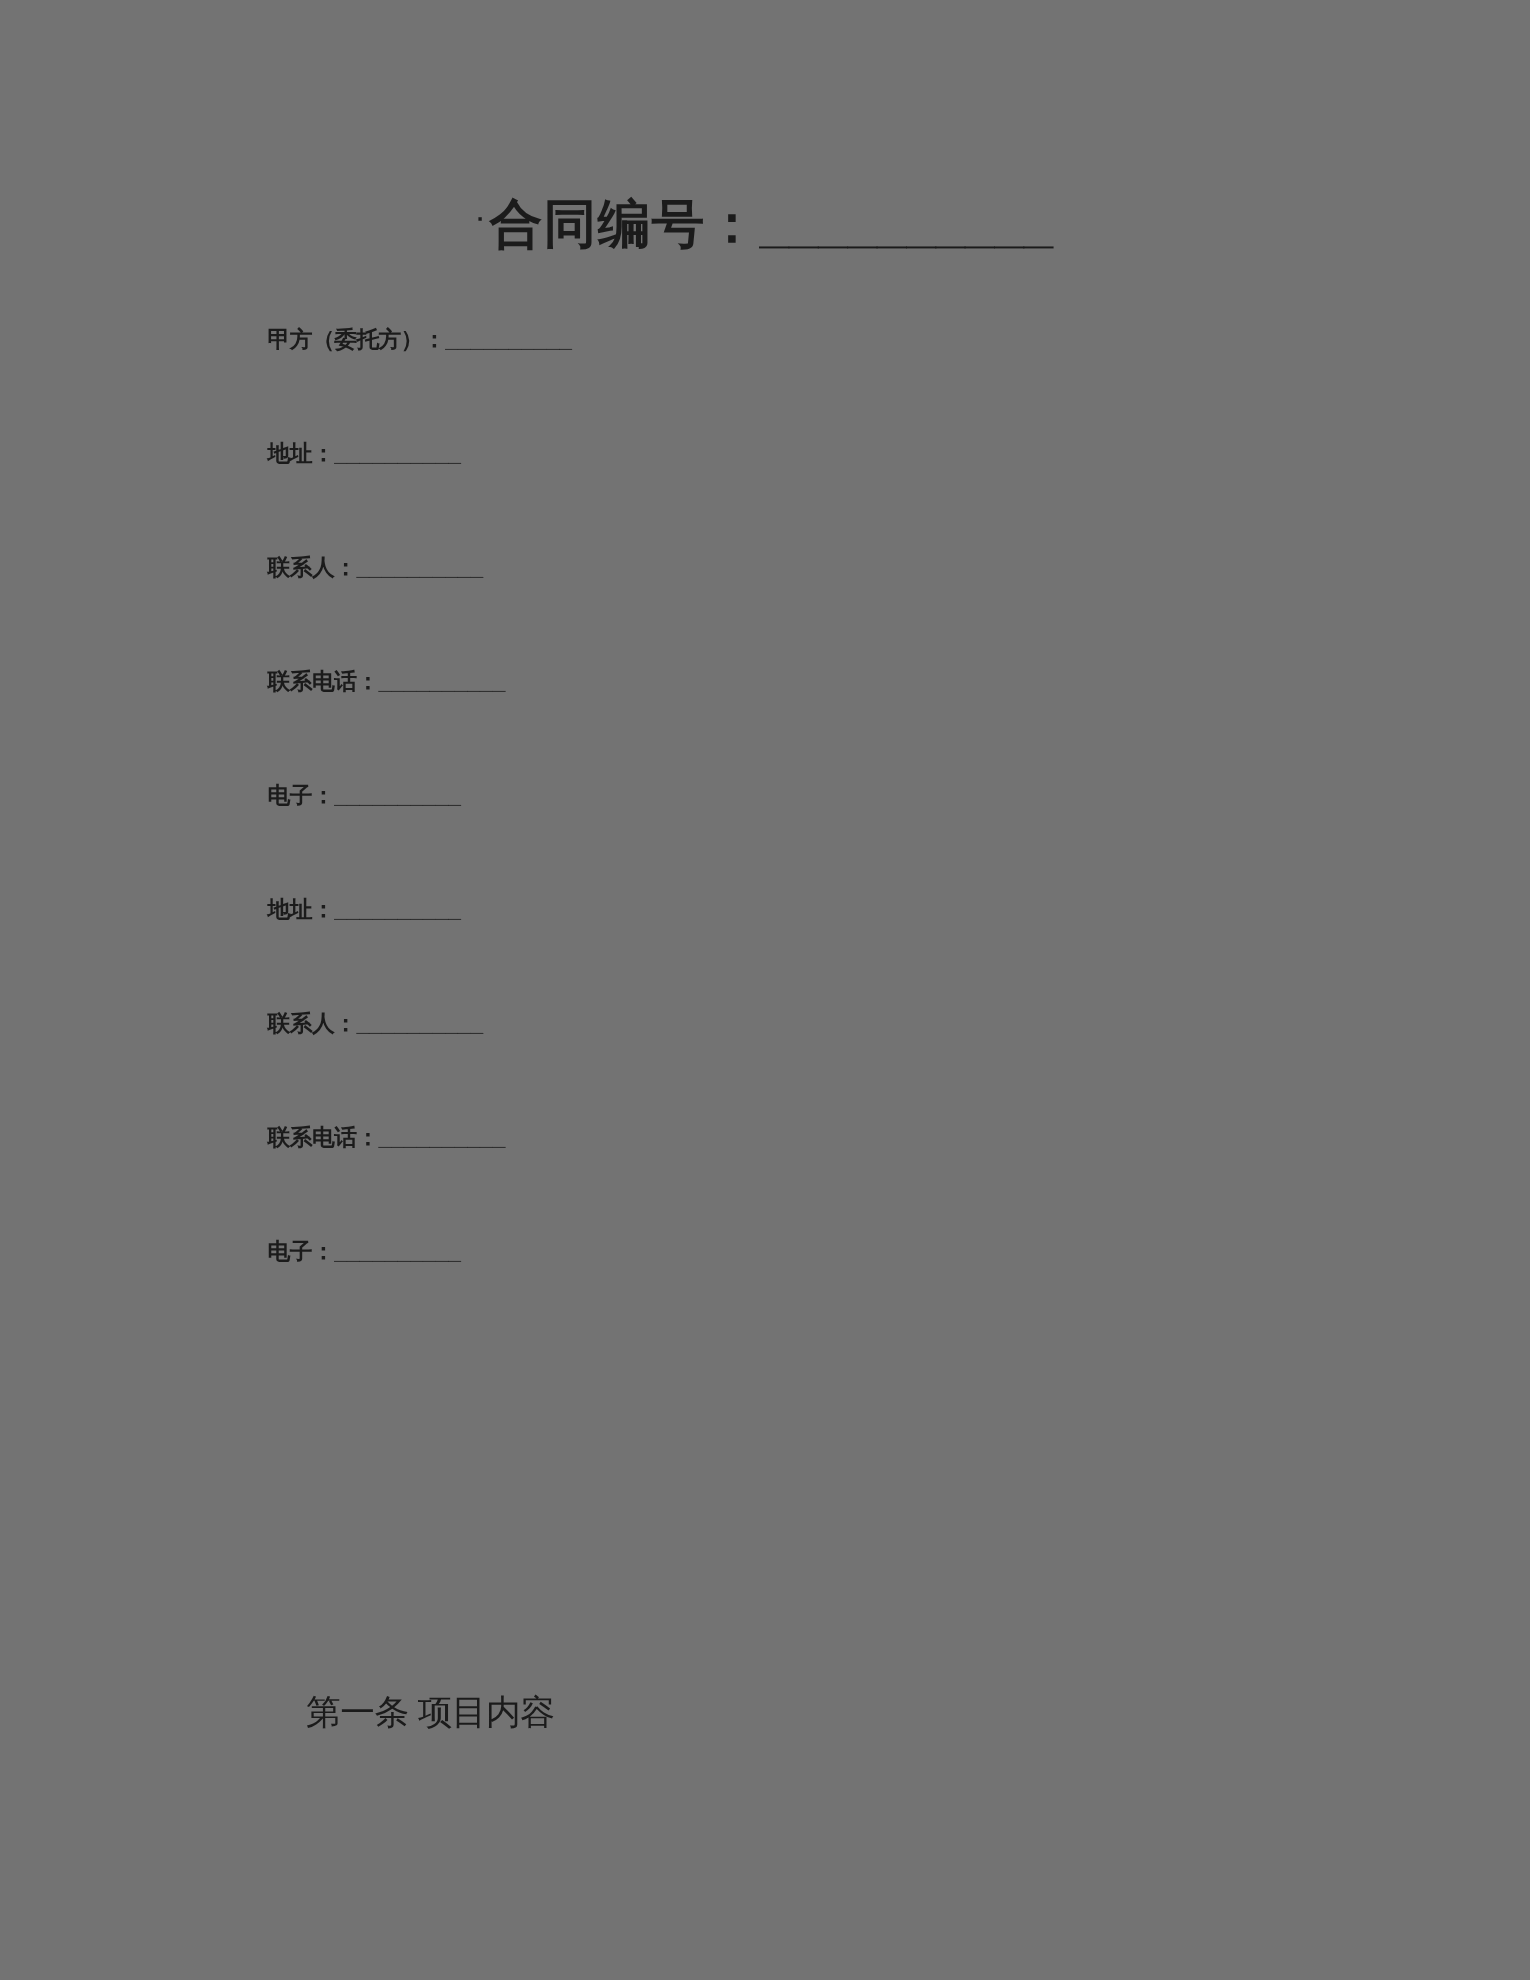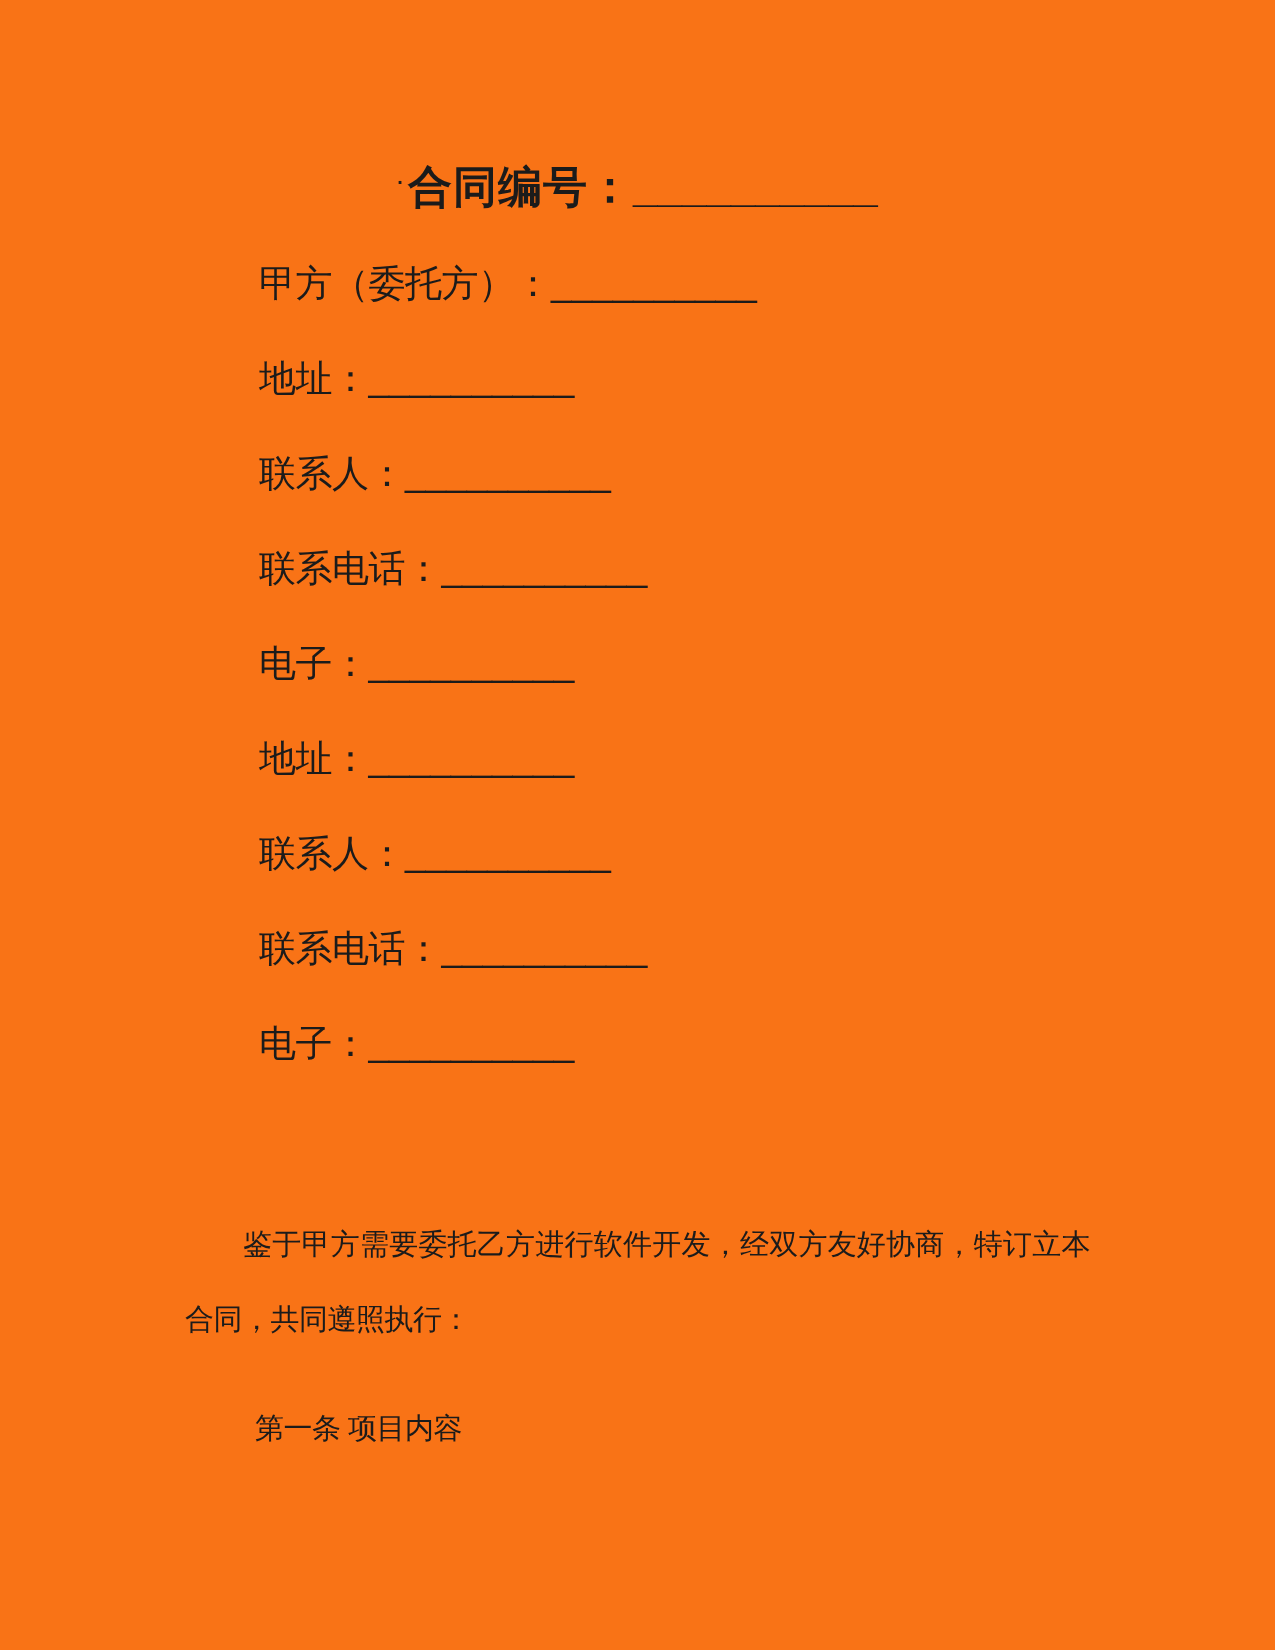--- a/index.html
+++ b/index.html
@@ -4,21 +4,21 @@
 <style>
   html, body {
     margin: 0;
     padding: 0;
     background: #ffffff;
   }
   .page {
     position: relative;
     width: 1275px;
     height: 1650px;
-    background: #f97316;
+    background: #737373;
     color: #1b1b1b;
     font-family: "Liberation Sans", sans-serif;
     overflow: hidden;
   }
   .doc-title {
     position: absolute;
     top: 158px;
     left: 0;
     width: 100%;
     text-align: center;
@@ -34,24 +34,25 @@
     margin-right: 3px;
   }
   .doc-title .blank {
     font-weight: 700;
     letter-spacing: 0;
   }
   .fields {
     position: absolute;
     top: 236px;
     left: 185px;
-    font-size: 37px;
+    font-size: 19px;
     line-height: 95px;
     letter-spacing: -0.5px;
     white-space: nowrap;
+    font-weight: bold;
   }
   .field-line {
     text-indent: 2em;
   }
   .blank {
     letter-spacing: 0;
   }
   .preamble {
     position: absolute;
     top: 1207px;
@@ -88,17 +89,16 @@
     <div class="field-line"><span>地址：</span><span class="blank">__________</span></div>
     <div class="field-line"><span>联系人：</span><span class="blank">__________</span></div>
     <div class="field-line"><span>联系电话：</span><span class="blank">__________</span></div>
     <div class="field-line"><span>电子：</span><span class="blank">__________</span></div>
     <div class="field-line"><span>地址：</span><span class="blank">__________</span></div>
     <div class="field-line"><span>联系人：</span><span class="blank">__________</span></div>
     <div class="field-line"><span>联系电话：</span><span class="blank">__________</span></div>
     <div class="field-line"><span>电子：</span><span class="blank">__________</span></div>
   </div>
 
-  <p class="preamble">鉴于甲方需要委托乙方进行软件开发，经双方友好协商，特订立本合同，共同遵照执行：</p>
 
   <p class="article-heading">第一条 项目内容</p>
 
 </div>
 
 </body></html>

